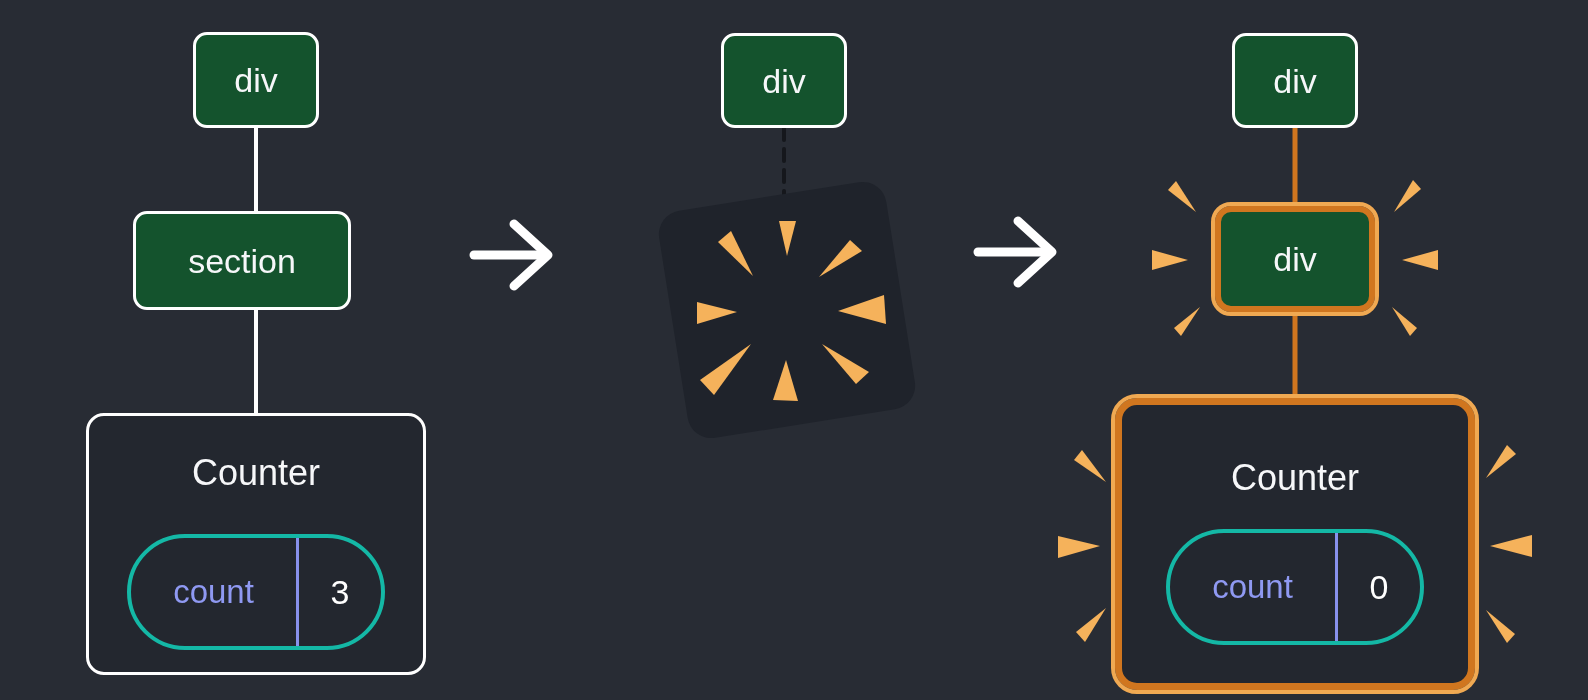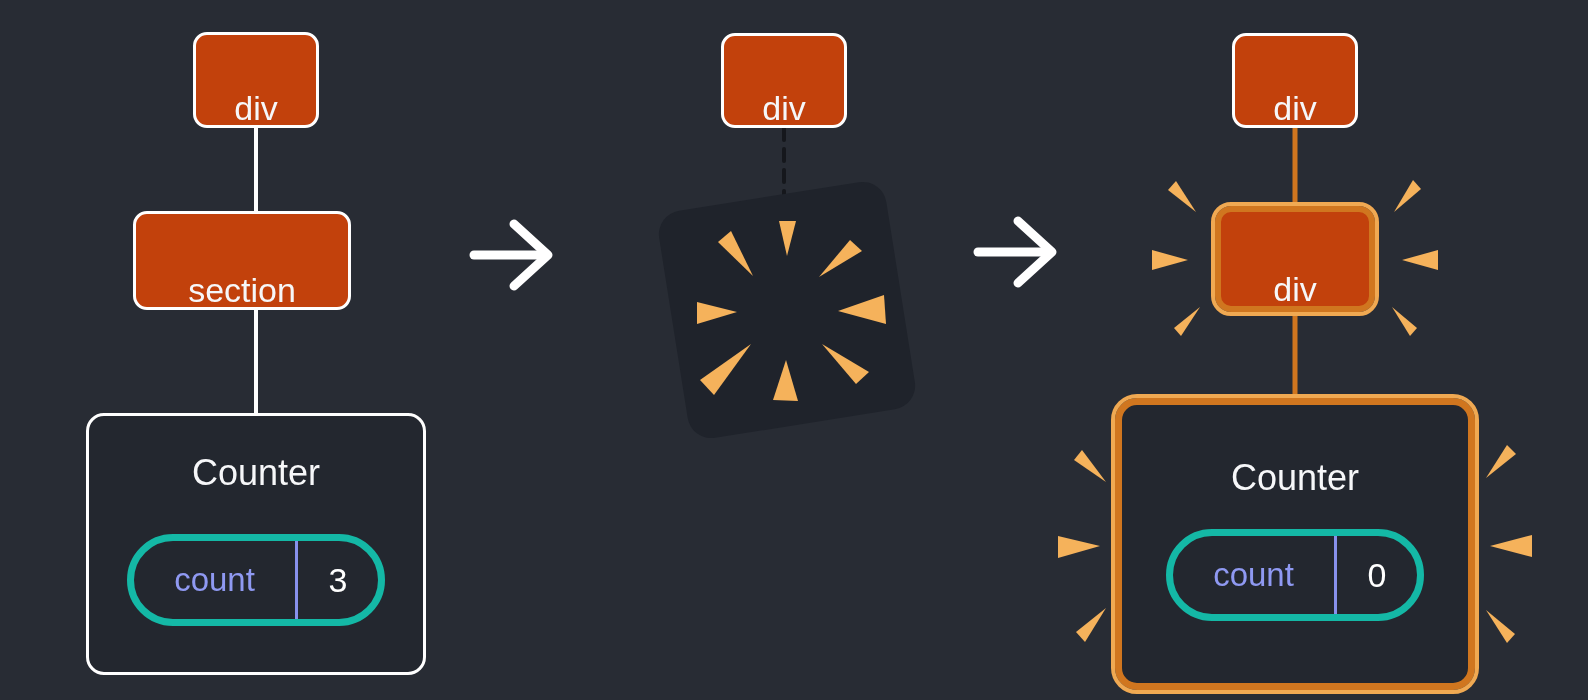--- a/index.html
+++ b/index.html
@@ -18,23 +18,23 @@
     position: absolute;
     inset: 0;
     z-index: 1;
   }
 
   .panel { position: absolute; inset: 0; z-index: 2; pointer-events: none; }
 
   .node {
     position: absolute;
     display: flex;
-    align-items: flex-end;
+    align-items: center;
     justify-content: center;
-    background: #c2410c;
+    background: #14532d;
     border: 3px solid #ffffff;
     border-radius: 14px;
     color: #f6f7f9;
     font-size: 34px;
     line-height: 1;
   }
 
   .node.hl {
     border: 6px solid #d0761f;
     outline: 4px solid #f0a952;
@@ -60,22 +60,22 @@
   .card-title {
     color: #f6f7f9;
     font-size: 36px;
     font-weight: 500;
     line-height: 42px;
   }
 
   .pill {
     display: flex;
     width: 258px;
-    height: 92px;
-    border: 7px solid #14b8a6;
+    height: 116px;
+    border: 4px solid #14b8a6;
     border-radius: 999px;
     overflow: hidden;
   }
 
   .pill-key {
     flex: 0 0 66%;
     display: flex;
     align-items: center;
     justify-content: center;
     color: #8f99f2;

